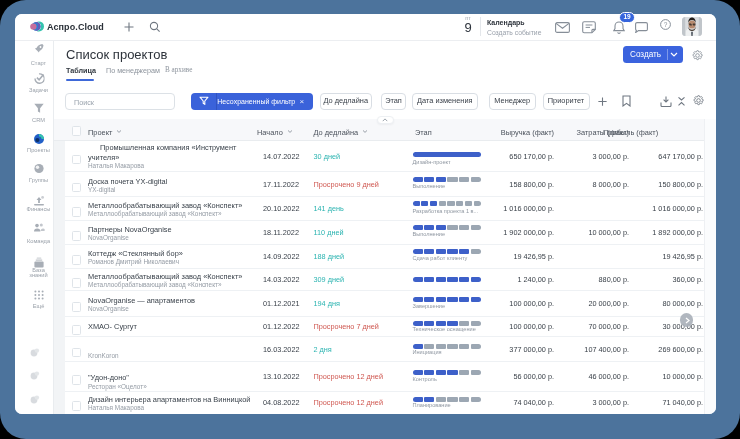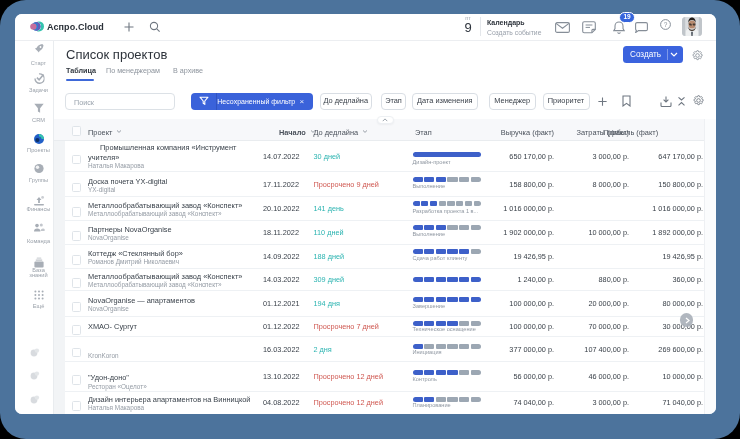--- a/index.html
+++ b/index.html
@@ -148,21 +148,21 @@
         <circle cx="4.5" cy="6" r="3.4" fill="#b9bfc6"></circle>
         <circle cx="7.4" cy="3.6" r="2.2" fill="#cdd2d7"></circle>
       </svg></div>
 <div class="sideic" style="left:19.5px;top:386.3px;opacity:0.55;"><svg width="11" height="11" viewBox="0 0 11 11">
         <circle cx="4.5" cy="6" r="3.4" fill="#b9bfc6"></circle>
         <circle cx="7.4" cy="3.6" r="2.2" fill="#cdd2d7"></circle>
       </svg></div>
 <div class="abs" style="left:51px;top:33px;font-size:13px;font-weight:400;color:#2d333b;">Список проектов</div>
 <div class="abs" style="left:51px;top:51.5px;font-size:7.2px;font-weight:700;color:#333a42;">Таблица</div>
 <div class="abs" style="left:91px;top:51.5px;font-size:7.2px;color:#8d949d;">По менеджерам</div>
-<div class="abs" style="left:158px;top:51.5px;font-size:7.2px;color:#8d949d;">В архиве</div>
+<div class="abs" style="left:150px;top:51.5px;font-size:7.2px;color:#8d949d;font-family:Liberation Serif, serif;">В архиве</div>
 <div class="abs" style="left:51px;top:65.3px;width:28px;height:1.8px;background:#3e68d8;border-radius:1px;"></div>
 <div class="abs" style="left:608px;top:32px;width:60px;height:17px;background:#3b63de;border-radius:3.5px;"></div>
 <div class="abs" style="left:615px;top:35.5px;font-size:8.2px;color:#fff;">Создать</div>
 <div class="abs" style="left:651.5px;top:35px;width:1px;height:11px;background:rgba(255,255,255,0.35);"></div>
 <svg class="abs" style="left:655px;top:38px;" width="8" height="5" viewBox="0 0 8 5">
       <path d="M1 1 L4 4 L7 1" stroke="#fff" stroke-width="1.2" fill="none"></path>
     </svg>
 <svg class="abs" style="left:677px;top:35.5px;" width="11" height="11" viewBox="0 0 24 24">
       <path d="M12 8a4 4 0 1 0 0 8 4 4 0 0 0 0-8zm9.4 5.6l-1.8-.3a7.6 7.6 0 0 1-.6 1.5l1.1 1.5a1 1 0 0 1-.1 1.3l-1.3 1.3a1 1 0 0 1-1.3.1l-1.5-1.1c-.5.3-1 .5-1.5.6l-.3 1.8a1 1 0 0 1-1 .8h-1.8a1 1 0 0 1-1-.8l-.3-1.8c-.5-.1-1-.3-1.5-.6l-1.5 1.1a1 1 0 0 1-1.3-.1l-1.3-1.3a1 1 0 0 1-.1-1.3l1.1-1.5c-.3-.5-.5-1-.6-1.5l-1.8-.3a1 1 0 0 1-.8-1v-1.8a1 1 0 0 1 .8-1l1.8-.3c.1-.5.3-1 .6-1.5L4.3 6.2a1 1 0 0 1 .1-1.3l1.3-1.3a1 1 0 0 1 1.3-.1l1.5 1.1c.5-.3 1-.5 1.5-.6l.3-1.8a1 1 0 0 1 1-.8h1.8a1 1 0 0 1 1 .8l.3 1.8c.5.1 1 .3 1.5.6l1.5-1.1a1 1 0 0 1 1.3.1l1.3 1.3a1 1 0 0 1 .1 1.3l-1.1 1.5c.3.5.5 1 .6 1.5l1.8.3a1 1 0 0 1 .8 1v1.8a1 1 0 0 1-.8 1z" fill="none" stroke="#868e98" stroke-width="1.8"></path>
     </svg>
@@ -197,21 +197,21 @@
 <svg class="abs" style="left:678px;top:81px;" width="11" height="11" viewBox="0 0 24 24">
       <path d="M12 8a4 4 0 1 0 0 8 4 4 0 0 0 0-8zm9.4 5.6l-1.8-.3a7.6 7.6 0 0 1-.6 1.5l1.1 1.5a1 1 0 0 1-.1 1.3l-1.3 1.3a1 1 0 0 1-1.3.1l-1.5-1.1c-.5.3-1 .5-1.5.6l-.3 1.8a1 1 0 0 1-1 .8h-1.8a1 1 0 0 1-1-.8l-.3-1.8c-.5-.1-1-.3-1.5-.6l-1.5 1.1a1 1 0 0 1-1.3-.1l-1.3-1.3a1 1 0 0 1-.1-1.3l1.1-1.5c-.3-.5-.5-1-.6-1.5l-1.8-.3a1 1 0 0 1-.8-1v-1.8a1 1 0 0 1 .8-1l1.8-.3c.1-.5.3-1 .6-1.5L4.3 6.2a1 1 0 0 1 .1-1.3l1.3-1.3a1 1 0 0 1 1.3-.1l1.5 1.1c.5-.3 1-.5 1.5-.6l.3-1.8a1 1 0 0 1 1-.8h1.8a1 1 0 0 1 1 .8l.3 1.8c.5.1 1 .3 1.5.6l1.5-1.1a1 1 0 0 1 1.3.1l1.3 1.3a1 1 0 0 1 .1 1.3l-1.1 1.5c.3.5.5 1 .6 1.5l1.8.3a1 1 0 0 1 .8 1v1.8a1 1 0 0 1-.8 1z" fill="none" stroke="#6f7781" stroke-width="1.8"></path>
     </svg>
 <div class="abs" style="left:38.5px;top:104.5px;width:650px;height:22px;background:#f7f8fa;border-bottom:1px solid #e9ecef;"></div>
 <div class="abs" style="left:38.5px;top:126.5px;width:11px;height:273.5px;background:#f2f4f6;"></div>
 <div class="abs" style="left:688.5px;top:104.5px;width:12.5px;height:295.5px;background:#fbfcfd;border-left:1px solid #eef0f3;"></div>
 <div class="cb" style="top:112.4px;background:#fdfdfe;"></div>
 <div class="hdr" style="left:73px;top:117.5px;">Проект &nbsp;<svg width="6" height="4" viewBox="0 0 7 5" style="vertical-align:1px;">
         <path d="M1 1.2 L3.5 3.6 L6 1.2" stroke="#8b929b" stroke-width="1.1" fill="none"></path>
       </svg></div>
-<div class="hdr" style="left:264px;top:117.5px;font-weight:bold;">Начало &nbsp;<svg width="6" height="4" viewBox="0 0 7 5" style="vertical-align:1px;">
+<div class="hdr" style="left:242px;top:117.5px;">Начало &nbsp;<svg width="6" height="4" viewBox="0 0 7 5" style="vertical-align:1px;">
         <path d="M1 1.2 L3.5 3.6 L6 1.2" stroke="#8b929b" stroke-width="1.1" fill="none"></path>
       </svg></div>
 <div class="hdr" style="left:298.5px;top:117.5px;">До дедлайна &nbsp;<svg width="6" height="4" viewBox="0 0 7 5" style="vertical-align:1px;">
         <path d="M1 1.2 L3.5 3.6 L6 1.2" stroke="#8b929b" stroke-width="1.1" fill="none"></path>
       </svg></div>
 <div class="hdr" style="left:400px;top:117.5px;">Этап</div>
 <div class="hdr" style="left:439px;top:117.5px;width:100px;text-align:right;">Выручка (факт)</div>
 <div class="hdr" style="left:514px;top:117.5px;width:100px;text-align:right;">Затраты (факт)</div>
 <div class="hdr" style="left:588px;top:117.5px;width:100px;text-align:left;">Прибыль (факт)</div>
 <div class="abs" style="left:361.5px;top:101.5px;width:17px;height:8.5px;background:#fff;border:1px solid #edf0f3;border-radius:4.5px;box-shadow:0 1px 2px rgba(60,70,90,0.06);"></div>

